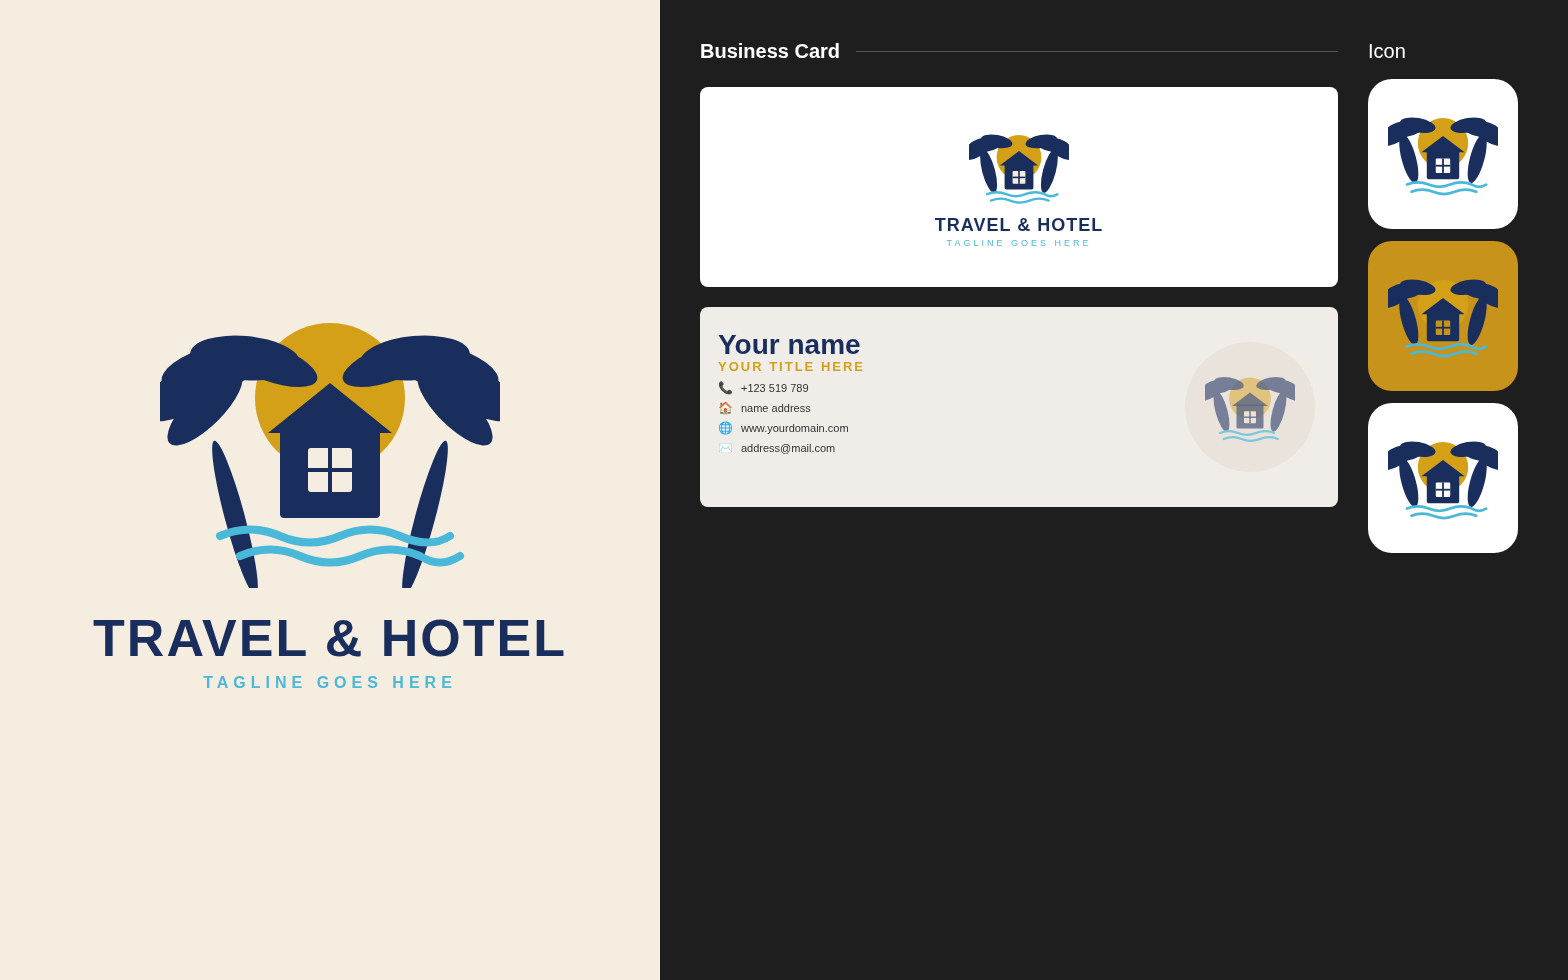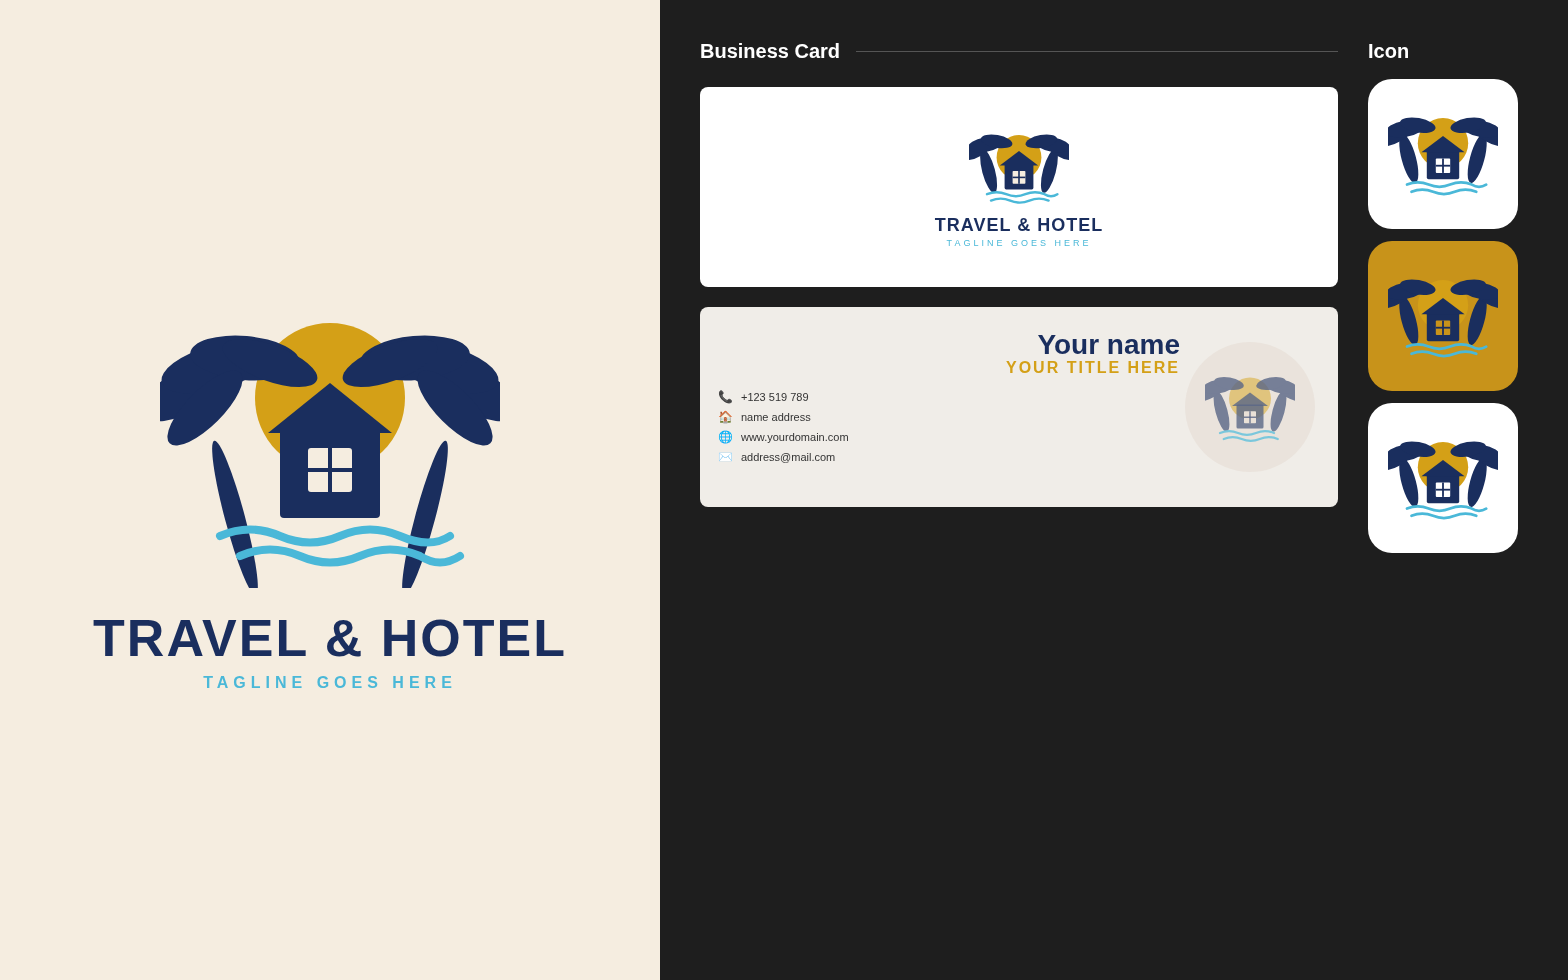--- a/index.html
+++ b/index.html
@@ -61,21 +61,20 @@
       padding: 40px 40px 30px 40px;
       display: flex;
       gap: 30px;
     }
 
     .right-main {
       flex: 1;
       display: flex;
       flex-direction: column;
       gap: 20px;
-      text-align: right;
     }
 
     
     .section-header {
       display: flex;
       align-items: center;
       gap: 16px;
       margin-bottom: 4px;
     }
 
@@ -143,25 +142,25 @@
     }
 
     .card-back-name {
       font-size: 28px;
       font-weight: 900;
       color: #1a2e5e;
       line-height: 1;
     }
 
     .card-back-title {
-      font-size: 16px;
+      font-size: 13px;
       font-weight: 700;
       color: #d4a017;
       letter-spacing: 2px;
-      margin-bottom: 13px;
+      margin-bottom: 7px;
     }
 
     .card-contact-item {
       display: flex;
       align-items: center;
       gap: 8px;
       margin-bottom: 6px;
       font-size: 11px;
       color: #333;
     }
@@ -200,21 +199,21 @@
 
     .icon-section-header {
       display: flex;
       align-items: center;
       margin-bottom: 4px;
     }
 
     .icon-title {
       color: #ffffff;
       font-size: 20px;
-      font-weight: 700;
+      font-weight: 400;
     }
 
     .icon-box {
       width: 150px;
       height: 150px;
       border-radius: 24px;
       display: flex;
       align-items: center;
       justify-content: center;
     }

